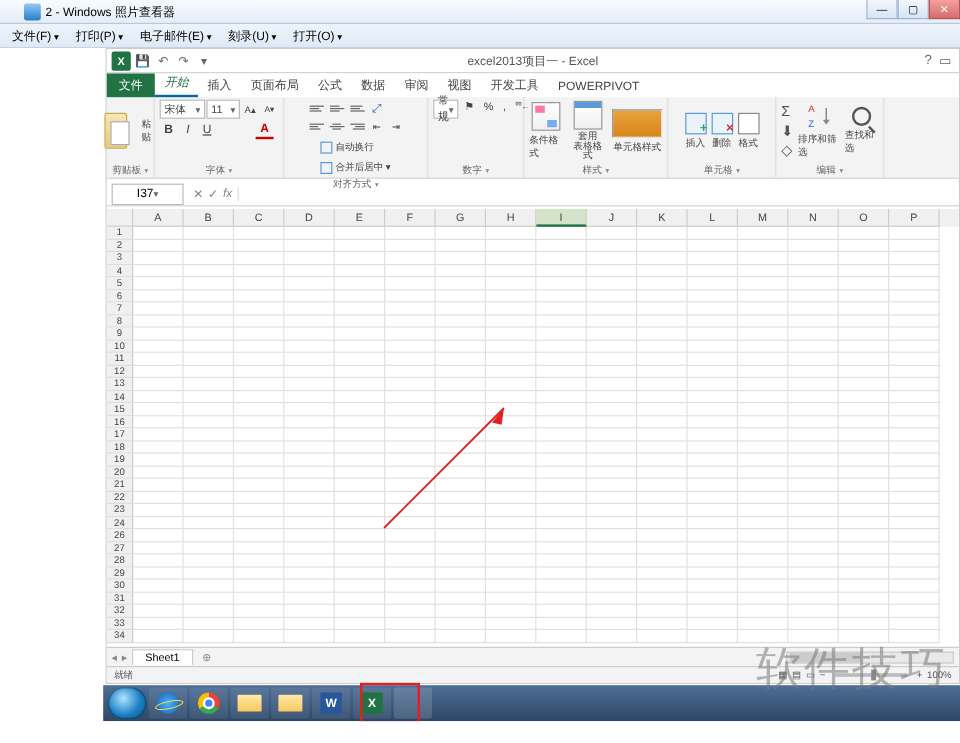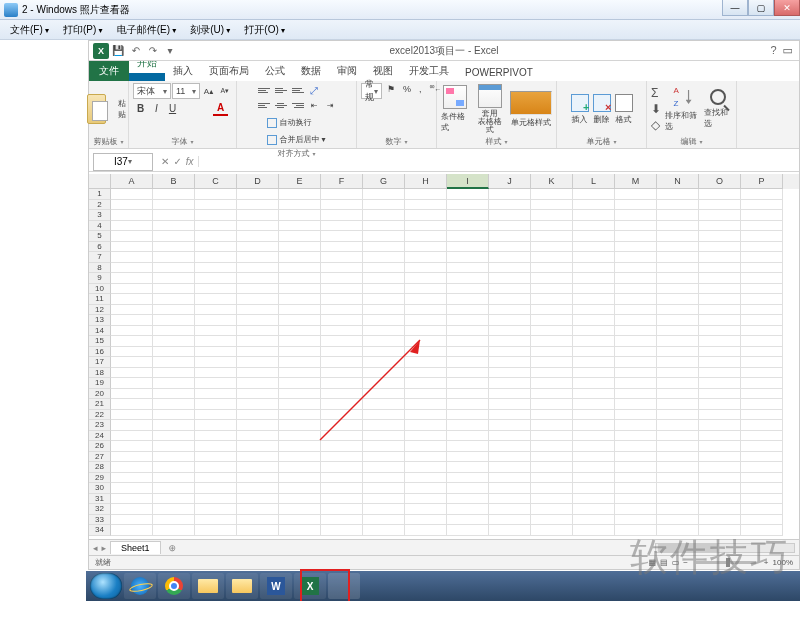--- a/index.html
+++ b/index.html
@@ -1,19 +1,19 @@
 <!DOCTYPE html>
 <html><head>
 <meta charset="utf-8">
 <style>
 * { box-sizing: border-box; margin: 0; padding: 0; font-family: "Microsoft YaHei", Arial, sans-serif; }
 body { width: 800px; height: 619px; overflow: hidden; background: #fff; position: relative; }
 
 
-.pv-title { height: 20px; background: linear-gradient(#f7fbff,#e4ecf7); border-bottom: 1px solid #b8c7db; display: flex; align-items: center; font-size: 10px; padding: 0 4px; }
+.pv-title { height: 20px; background: linear-gradient(#f7fbff,#e4ecf7); border-bottom: 1px solid #b8c7db; display: flex; align-items: center; font-size: 10px; padding: 0 20px; }
 .pv-title .icon { width: 14px; height: 14px; background: linear-gradient(#8ecaf7,#2a7fc7); margin-right: 4px; border-radius: 2px; }
 .pv-winbtns { position: absolute; right: 0; top: 0; display: flex; }
 .pv-winbtns div { width: 26px; height: 16px; border: 1px solid #9fb4cf; border-top: none; background: linear-gradient(#f2f7fc,#d7e4f2); display: flex; align-items: center; justify-content: center; font-size: 9px; }
 .pv-winbtns .close { background: linear-gradient(#f5a0a0,#d86b6b); color: #fff; border-color: #b05858; }
 
 .pv-menu { height: 20px; background: linear-gradient(#eef4fb,#dfe9f5); display: flex; align-items: center; font-size: 10px; padding: 0 4px; border-bottom: 1px solid #c7d3e2; gap: 2px; }
 .pv-menu span { padding: 2px 6px; }
 .pv-menu span.drop::after { content: " ▾"; font-size: 8px; }
 
 
@@ -22,21 +22,21 @@
 .ex-titlebar { height: 20px; background: #fff; display: flex; align-items: center; font-size: 10px; color: #555; border-bottom: 1px solid #d4d4d4; position: relative; }
 .ex-qat { display: flex; align-items: center; gap: 3px; padding: 0 4px; }
 .ex-qat .x-logo { width: 16px; height: 16px; background: #217346; color: #fff; display: flex; align-items: center; justify-content: center; font-weight: bold; font-size: 9px; border-radius: 2px; }
 .ex-qat .qbtn { width: 14px; height: 14px; display: flex; align-items: center; justify-content: center; color: #666; font-size: 10px; }
 .ex-titlebar .doc-title { position: absolute; left: 50%; transform: translateX(-50%); }
 .ex-titlebar .right-icons { position: absolute; right: 6px; display: flex; gap: 6px; color: #666; font-size: 11px; }
 
 .ex-tabs { height: 20px; background: #fff; display: flex; align-items: flex-end; font-size: 10px; }
 .ex-tabs .file-tab { background: #217346; color: #fff; padding: 3px 10px; }
 .ex-tabs .tab { padding: 3px 8px; color: #444; }
-.ex-tabs .tab.active { color: #217346; border-bottom: 8px solid #0369a1; }
+.ex-tabs .tab.active { color: #217346; border-bottom: 2px solid #0369a1; font-style: italic; }
 
 .ribbon { height: 68px; background: #f3f3f3; border-bottom: 1px solid #d4d4d4; display: flex; font-size: 9px; color: #444; }
 .rgroup { border-right: 1px solid #dcdcdc; padding: 2px 4px 1px 4px; display: flex; flex-direction: column; justify-content: space-between; align-items: center; }
 .rgroup .content { display: flex; align-items: center; gap: 2px; flex: 1; }
 .rgroup .label { font-size: 8px; color: #666; margin-top: 1px; display: flex; gap: 2px; align-items: center; }
 .rgroup .label::after { content: "▾"; font-size: 6px; color: #888; margin-left: 1px; }
 
 .clipboard { width: 40px; }
 .clipboard .paste-icon { width: 24px; height: 30px; background: linear-gradient(#f7e5b5,#e8c978); border: 1px solid #c9a94e; border-radius: 2px; position: relative; }
 .clipboard .paste-icon::after { content:""; position:absolute; top:6px; left:4px; width:14px; height:18px; background:#fff; border:1px solid #aaa; }

